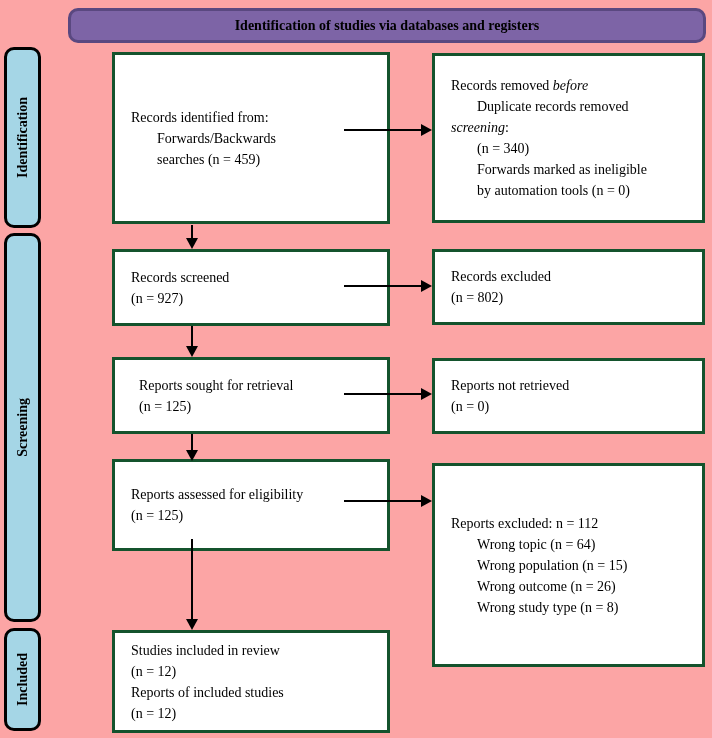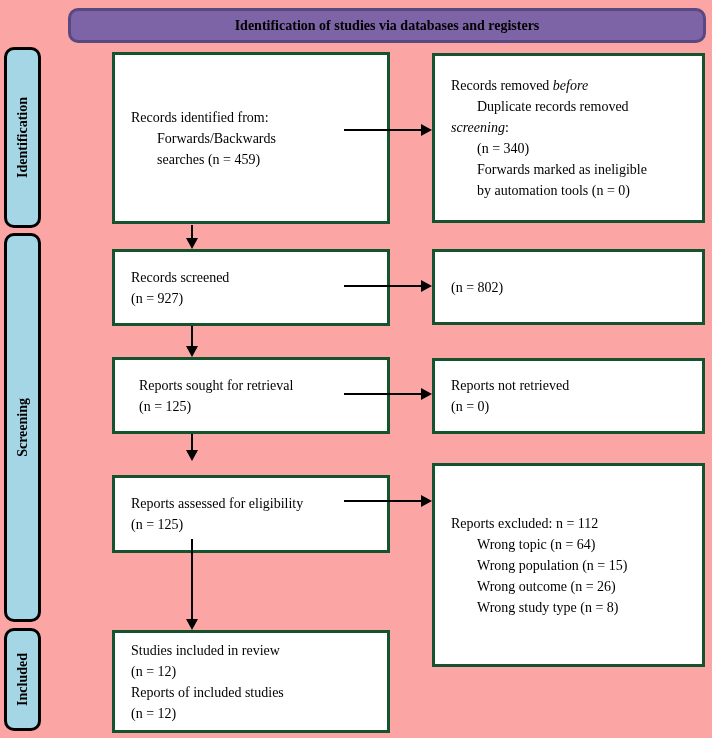--- a/index.html
+++ b/index.html
@@ -57,21 +57,21 @@
     justify-content: center;
     padding: 4px 8px 4px 16px;
     font-size: 14px;
     line-height: 21px;
   }
   .col1 { left: 66px;  width: 278px; margin-left: 46px; }
   .col2 { left: 432px; width: 273px; }
   .box-identified       { top: 52px;  height: 172px; }
   .box-screened         { top: 249px; height: 77px; }
   .box-sought           { top: 357px; height: 77px; padding-left: 24px; }
-  .box-assessed         { top: 475px; height: 78px; }
+  .box-assessed         { top: 459px; height: 92px; }
   .box-included         { top: 630px; height: 103px; }
   .box-removed          { top: 53px;  height: 170px; }
   .box-excluded         { top: 249px; height: 76px; }
   .box-not-retrieved    { top: 358px; height: 76px; }
   .box-reports-excluded { top: 463px; height: 204px; }
   .line { white-space: nowrap; }
   .line.indent { padding-left: 26px; }
 
   
   .hline { position: absolute; height: 2px; background: #000; }
@@ -139,20 +139,21 @@
   <div class="box col2 box-removed">
     <div class="line"><span>Records removed </span><i>before</i></div>
     <div class="line indent">Duplicate records removed</div>
     <div class="line"><i>screening</i><span>:</span></div>
     <div class="line indent">(n = 340)</div>
     <div class="line indent">Forwards marked as ineligible</div>
     <div class="line indent">by automation tools (n = 0)</div>
   </div>
 
   <div class="box col2 box-excluded">
+    <div class="line">Records excluded</div>
     <div class="line">(n = 802)</div>
   </div>
 
   <div class="box col2 box-not-retrieved">
     <div class="line">Reports not retrieved</div>
     <div class="line">(n = 0)</div>
   </div>
 
   <div class="box col2 box-reports-excluded">
     <div class="line">Reports excluded: n = 112</div>

